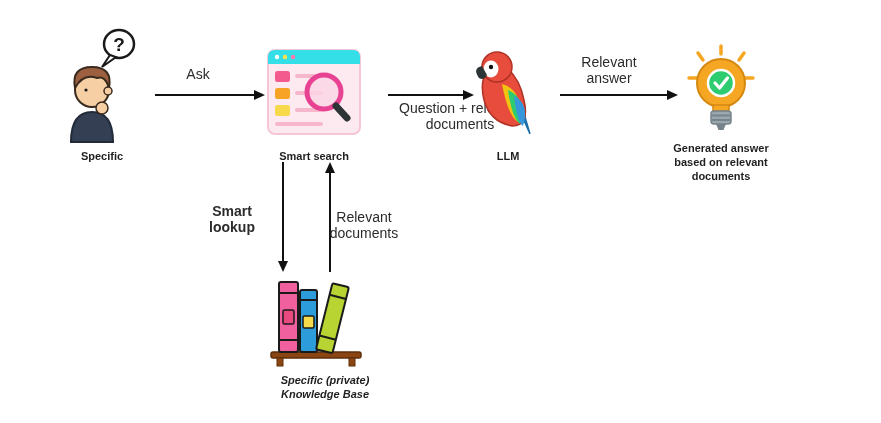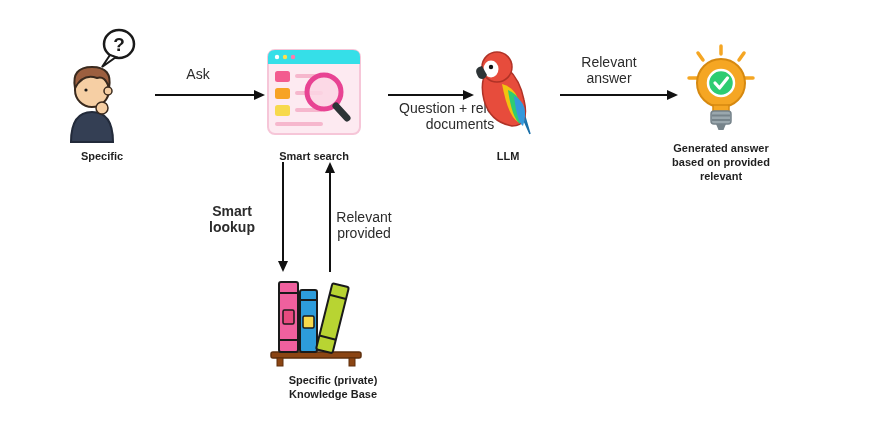--- a/index.html
+++ b/index.html
@@ -156,38 +156,38 @@
         <circle cx="36" cy="39" r="13" fill="#2ecc71" stroke="#ffffff" stroke-width="2.5"></circle>
         <path d="M30 39 l4.5 5 l8 -10" stroke="#ffffff" stroke-width="3.2" fill="none" stroke-linecap="round" stroke-linejoin="round"></path>
 
         <path d="M28 61 h16 v6 h-16 z" fill="#f5a623" stroke="#d68910" stroke-width="1.5"></path>
         <rect x="26" y="67" width="20" height="13" rx="3" fill="#9aa7ad" stroke="#76838a" stroke-width="1.5"></rect>
         <line x1="27" y1="71.5" x2="45" y2="71.5" stroke="#76838a" stroke-width="2"></line>
         <line x1="27" y1="76" x2="45" y2="76" stroke="#76838a" stroke-width="2"></line>
         <path d="M31 80 h10 l-2.5 6 h-5 z" fill="#76838a"></path>
       </svg>
     </span>
-    <div class="node-label abs" style="left:0; top:98px; width:130px;">Generated answer based on provided relevant</div>
+    <div class="node-label abs" style="left:0; top:98px; width:130px;">Generated answer based on relevant documents</div>
   </div>
 
   <div class="edge-label" style="left:200px; top:203px; width:64px;font-weight:bold;">Smart lookup</div>
   <span class="abs" style="left:277px; top:162px;">
     <svg width="12" height="110" viewBox="0 0 12 110">
       <line x1="6" y1="0" x2="6" y2="99" stroke="#111111" stroke-width="2"></line>
       <polygon points="1,99 6,110 11,99" fill="#111111"></polygon>
     </svg>
   </span>
 
   <span class="abs" style="left:324px; top:162px;">
     <svg width="12" height="110" viewBox="0 0 12 110">
       <line x1="6" y1="110" x2="6" y2="11" stroke="#111111" stroke-width="2"></line>
       <polygon points="1,11 6,0 11,11" fill="#111111"></polygon>
     </svg>
   </span>
-  <div class="edge-label" style="left:327px; top:209px; width:74px;">Relevant provided</div>
+  <div class="edge-label" style="left:327px; top:209px; width:74px;">Relevant documents</div>
 
   <div class="node" style="left:244px; top:272px; width:146px;">
     <span>
       <svg width="104" height="96" viewBox="0 0 104 96">
 
         <rect x="6" y="80" width="90" height="6" rx="2" fill="#8b4513" stroke="#5e2f0d" stroke-width="1.5"></rect>
         <rect x="12" y="86" width="6" height="8" fill="#8b4513" stroke="#5e2f0d" stroke-width="1"></rect>
         <rect x="84" y="86" width="6" height="8" fill="#8b4513" stroke="#5e2f0d" stroke-width="1"></rect>
 
         <rect x="14" y="10" width="19" height="70" rx="2" fill="#f0609e" stroke="#1a1a1a" stroke-width="2"></rect>
@@ -199,16 +199,16 @@
         <line x1="35" y1="28" x2="52" y2="28" stroke="#1a1a1a" stroke-width="2"></line>
         <rect x="38" y="44" width="11" height="12" rx="1.5" fill="#f7d94c" stroke="#1a1a1a" stroke-width="1.5"></rect>
 
         <g transform="rotate(14 66 50)">
           <rect x="58" y="12" width="17" height="68" rx="2" fill="#b8d432" stroke="#1a1a1a" stroke-width="2"></rect>
           <line x1="58" y1="24" x2="75" y2="24" stroke="#1a1a1a" stroke-width="2"></line>
           <line x1="58" y1="66" x2="75" y2="66" stroke="#1a1a1a" stroke-width="2"></line>
         </g>
       </svg>
     </span>
-    <div class="node-label abs" style="left:16px; top:102px; width:146px;">Specific (private) Knowledge Base</div>
+    <div class="node-label abs" style="left:8px; top:102px; width:146px;font-style:italic;">Specific (private) Knowledge Base</div>
   </div>
 
 </div>
 
 </body></html>

